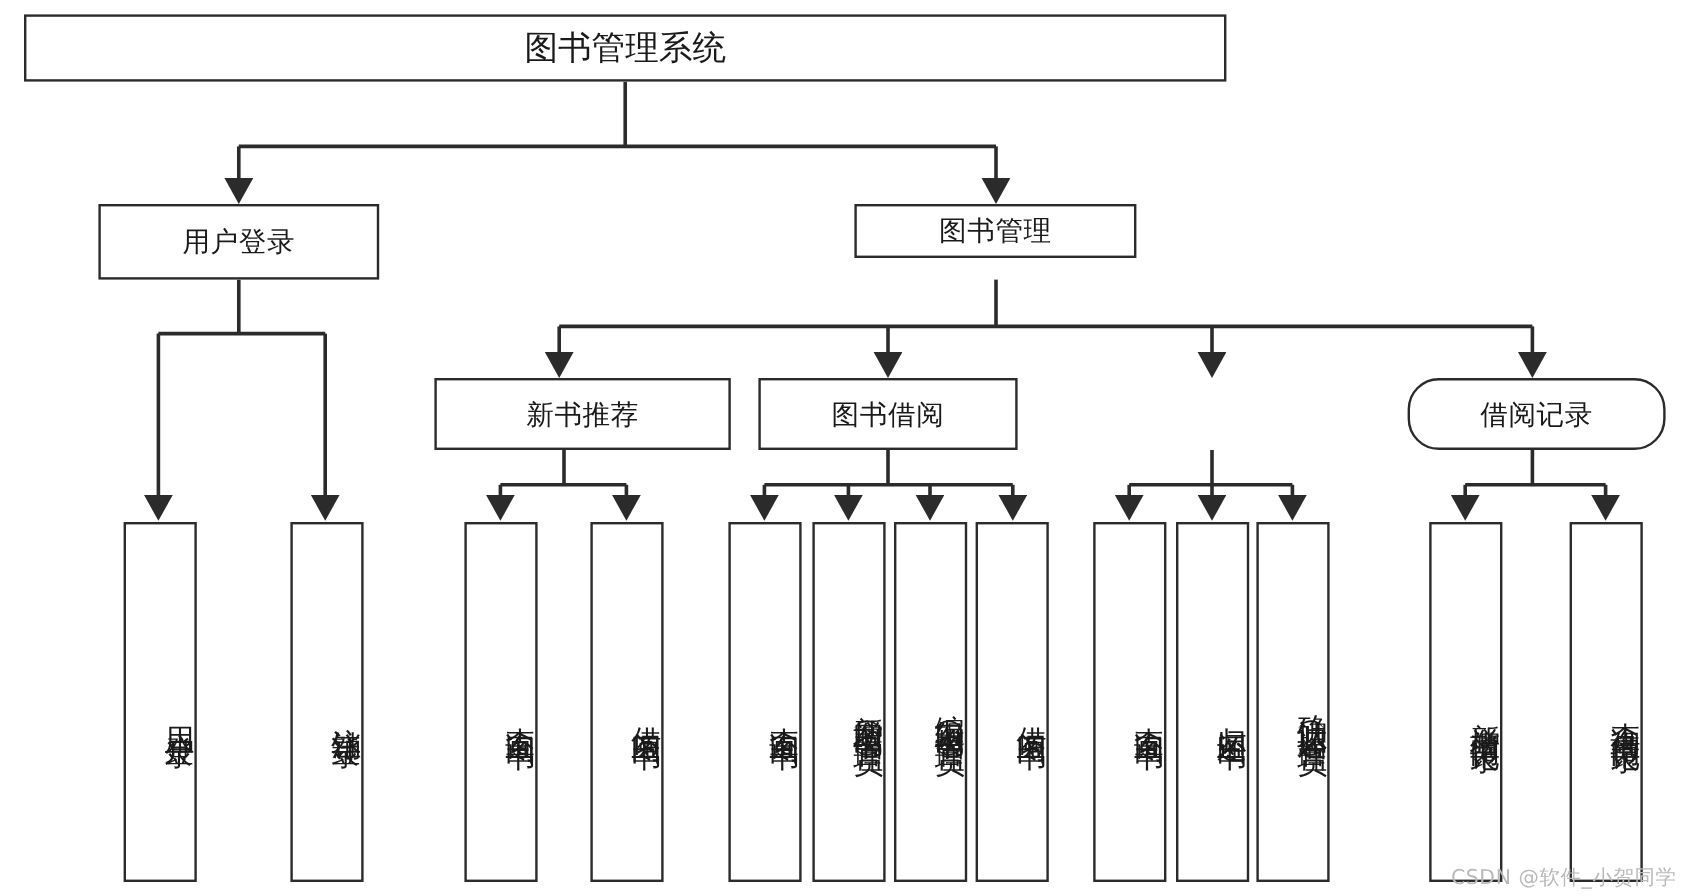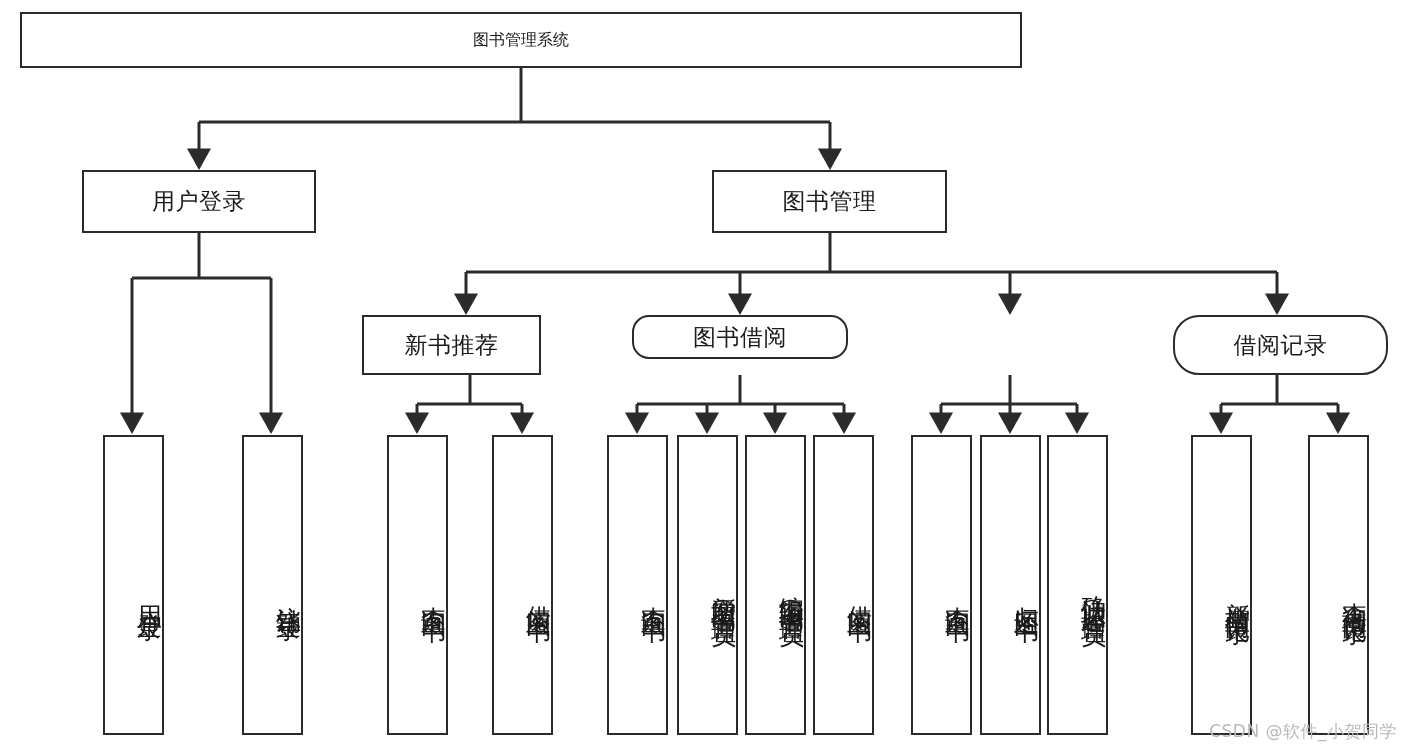--- a/index.html
+++ b/index.html
@@ -33,21 +33,21 @@
     display: flex;
     align-items: center;
     justify-content: center;
     color: #1a1a1a;
   }
   .node.horiz {
     font-size: 23px;
     letter-spacing: 0.5px;
   }
   .node.root {
-    font-size: 16px;
+    font-size: 28px;
     font-family: Liberation Serif, serif;
   }
   .node.vert {
     writing-mode: vertical-rl;
     text-orientation: upright;
     padding-top: 18px;
     align-items: flex-start;
     justify-content: center;
     font-size: 25px;
     line-height: 1.04;
@@ -122,25 +122,25 @@
       <path d="M1221,404 L1338,404"></path>
       <path d="M1221,404 L1221,422" marker-end="url(#arr)"></path>
       <path d="M1338,404 L1338,422" marker-end="url(#arr)"></path>
     </g>
   </svg>
 
   <div class="node root" style="left:20px; top:12px; width:1002px; height:56px;">图书管理系统</div>
 
   <div class="node horiz" style="left:82px; top:170px; width:234px; height:63px;">用户登录</div>
 
-  <div class="node horiz" style="left:712px; top:170px; width:235px; height:63px;">图书管理</div>
+  <div class="node horiz" style="left:712px; top:170px; width:235px; height:45px;">图书管理</div>
 
-  <div class="node horiz" style="left:362px; top:315px; width:179px; height:60px;">新书推荐</div>
+  <div class="node horiz" style="left:362px; top:315px; width:247px; height:60px;">新书推荐</div>
 
-  <div class="node horiz" style="left:632px; top:315px; width:216px; height:44px;border-radius:17px;">图书借阅</div>
+  <div class="node horiz" style="left:632px; top:315px; width:216px; height:60px;">图书借阅</div>
 
 
   <div class="node horiz" style="left:1173px; top:315px; width:215px; height:60px;border-radius:26px;">借阅记录</div>
 
   <div class="node vert" style="left:103px; top:435px; width:61px; height:300px;">
     <span class="vtext">用户登录</span>
   </div>
 
   <div class="node vert" style="left:242px; top:435px; width:61px; height:300px;">
     <span class="vtext">注销登录</span>

